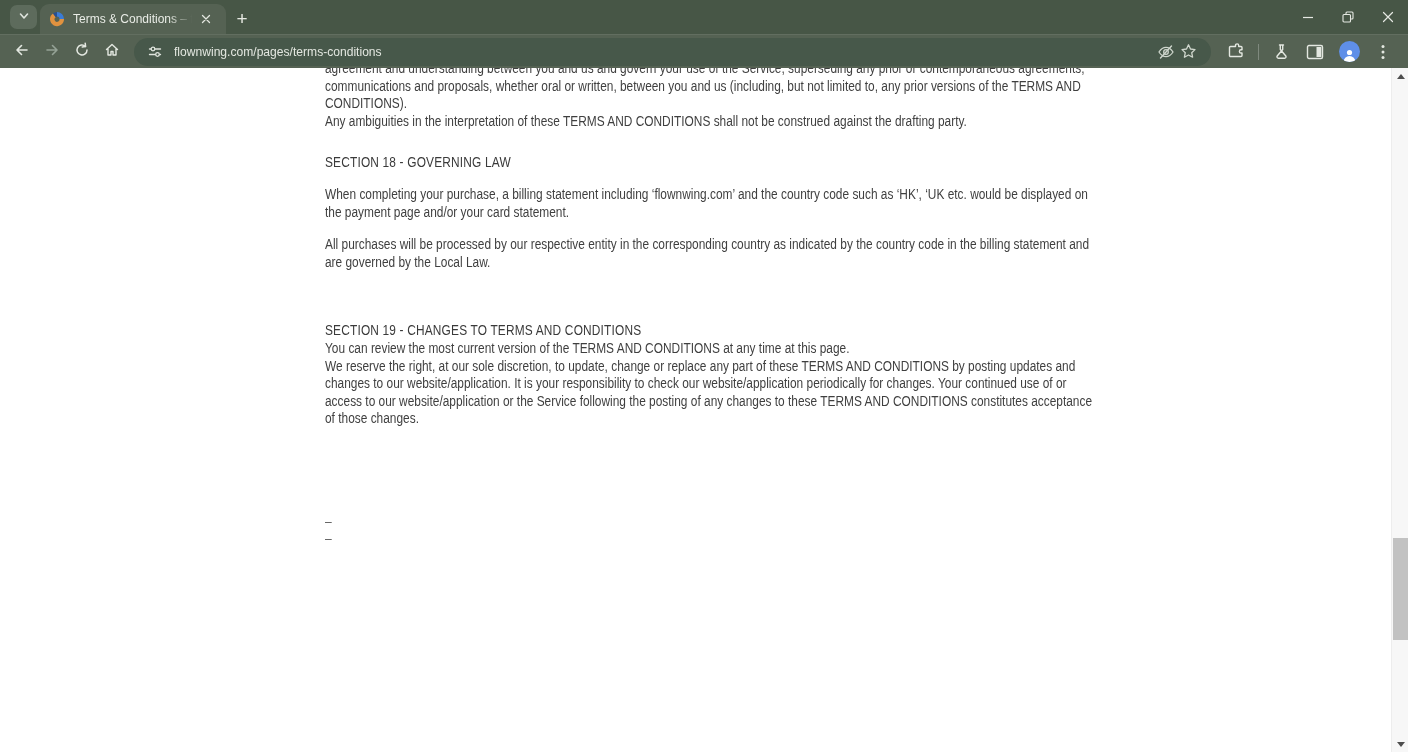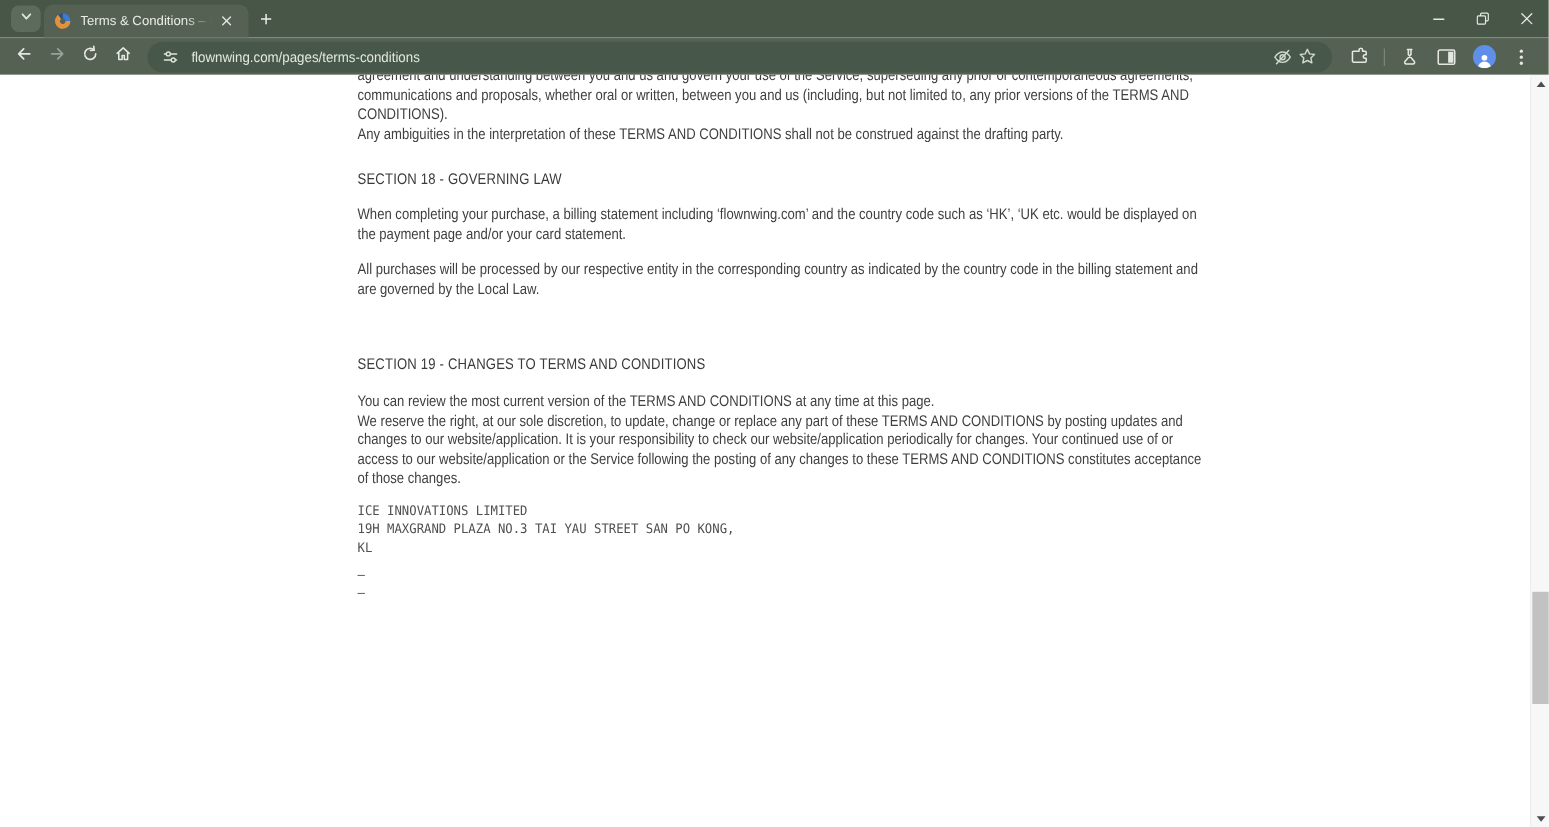--- a/index.html
+++ b/index.html
@@ -216,33 +216,28 @@
       <div class="tl">the payment page and/or your card statement.</div>
     </div>
 
     <div class="blk" style="top:168px">
       <div class="tl">All purchases will be processed by our respective entity in the corresponding country as indicated by the country code in the billing statement and</div>
       <div class="tl">are governed by the Local Law.</div>
     </div>
 
     <div class="blk hd" style="top:254px">SECTION 19 - CHANGES TO TERMS AND CONDITIONS</div>
 
-    <div class="blk" style="top:288px">
+    <div class="blk" style="top:272px">
       <div class="tl">You can review the most current version of the TERMS AND CONDITIONS at any time at this page.</div>
       <div class="tl">We reserve the right, at our sole discretion, to update, change or replace any part of these TERMS AND CONDITIONS by posting updates and</div>
       <div class="tl">changes to our website/application. It is your responsibility to check our website/application periodically for changes. Your continued use of or</div>
       <div class="tl">access to our website/application or the Service following the posting of any changes to these TERMS AND CONDITIONS constitutes acceptance</div>
       <div class="tl">of those changes.</div>
     </div>
 
-    <div class="blk" style="top:388px">
-      <div class="ml">ICE INNOVATIONS LIMITED</div>
-      <div class="ml">19H MAXGRAND PLAZA NO.3 TAI YAU STREET SAN PO KONG,</div>
-      <div class="ml">KL</div>
-    </div>
     <div class="blk ml" style="top:446px">–</div>
     <div class="blk ml" style="top:463px">–</div>
 
     <button class="chatbtn">
       <span style="display:inline-flex">
         <svg width="11" height="11" viewBox="0 0 11 11">
             <circle cx="5.5" cy="5.5" r="5" fill="#fff"></circle>
             <line x1="3" y1="4.3" x2="8" y2="4.3" stroke="#1a6ce0" stroke-width="1.1" stroke-linecap="round"></line>
             <line x1="3" y1="6.7" x2="6.4" y2="6.7" stroke="#1a6ce0" stroke-width="1.1" stroke-linecap="round"></line>
           </svg>

